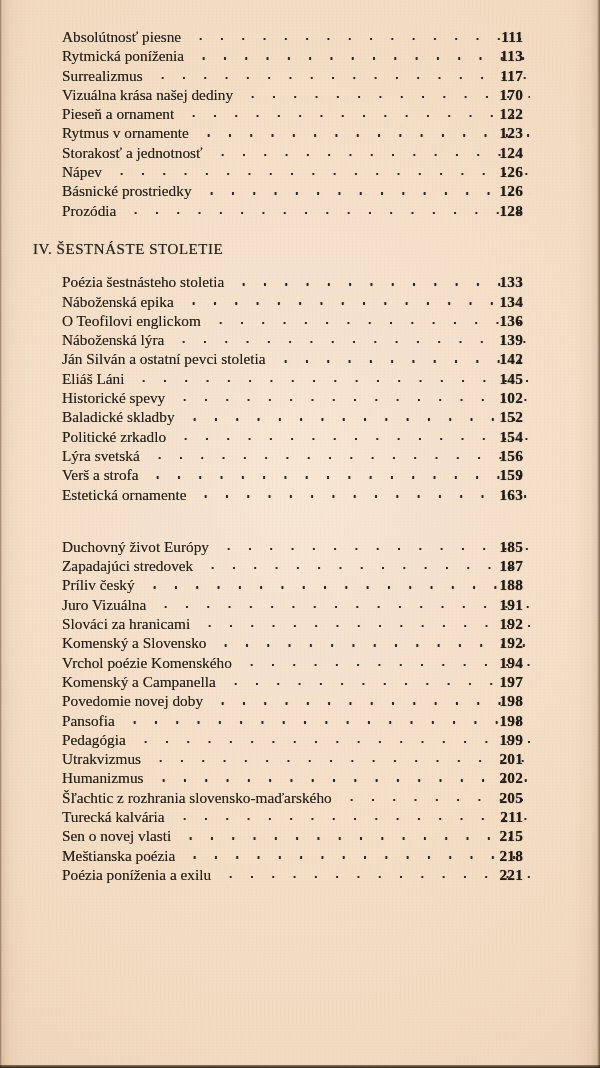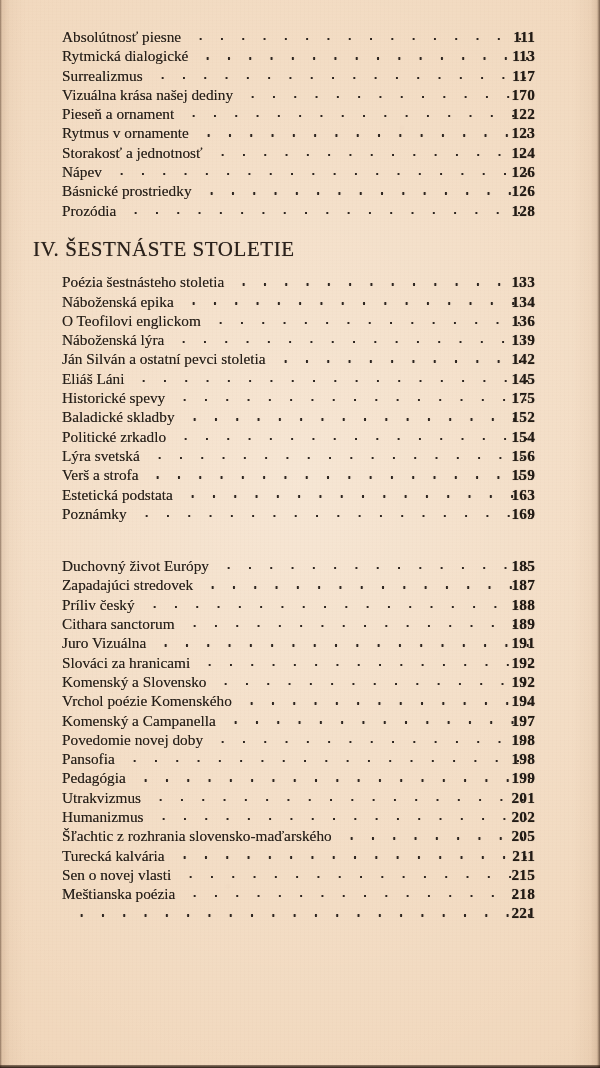--- a/index.html
+++ b/index.html
@@ -85,21 +85,21 @@
     width: 600px;
     padding: 27px 0 0 0;
     box-sizing: border-box;
   }
 
   .section { }
 
   .section-heading {
     margin: 0;
     padding: 0 0 0 33px;
-    font-size: 21px;
+    font-size: 15px;
     line-height: 19.3px;
     font-weight: normal;
     letter-spacing: .55px;
     color: #2a211b;
     text-shadow: 0 0 .7px rgba(42,33,27,.58);
     white-space: nowrap;
   }
 
   .entries {
     margin: 0;
@@ -141,21 +141,21 @@
     height: 2.4px;
     background-image: radial-gradient(circle, #2d2520 0 1.15px, rgba(0,0,0,0) 1.5px);
     background-size: 21.3px 2.4px;
     background-position: left bottom;
     background-repeat: repeat-x;
   }
 
   .entry-page {
     flex: 0 0 auto;
     position: absolute;
-    right: 65px;
+    right: 77px;
     width: 34px;
     text-align: right;
     font-weight: bold;
     letter-spacing: .2px;
     color: #221b15;
     text-shadow: 0 0 .75px rgba(34,27,21,.7);
   }
 
   
   .gap-after-group { height: 20px; }
@@ -169,21 +169,21 @@
 
   <div id="toc">
       <div class="section">
         <ul class="entries">
           <li class="entry">
             <span class="entry-title">Absolútnosť piesne</span>
             <span class="entry-leader"></span>
             <span class="entry-page">111</span>
           </li>
           <li class="entry">
-            <span class="entry-title">Rytmická dialogické</span>
+            <span class="entry-title">Rytmická poníženia</span>
             <span class="entry-leader"></span>
             <span class="entry-page">113</span>
           </li>
           <li class="entry">
             <span class="entry-title">Surrealizmus</span>
             <span class="entry-leader"></span>
             <span class="entry-page">117</span>
           </li>
           <li class="entry">
             <span class="entry-title">Vizuálna krása našej dediny</span>
@@ -253,21 +253,21 @@
             <span class="entry-page">142</span>
           </li>
           <li class="entry">
             <span class="entry-title">Eliáš Láni</span>
             <span class="entry-leader"></span>
             <span class="entry-page">145</span>
           </li>
           <li class="entry">
             <span class="entry-title">Historické spevy</span>
             <span class="entry-leader"></span>
-            <span class="entry-page">175</span>
+            <span class="entry-page">102</span>
           </li>
           <li class="entry">
             <span class="entry-title">Baladické skladby</span>
             <span class="entry-leader"></span>
             <span class="entry-page">152</span>
           </li>
           <li class="entry">
             <span class="entry-title">Politické zrkadlo</span>
             <span class="entry-leader"></span>
             <span class="entry-page">154</span>
@@ -276,28 +276,23 @@
             <span class="entry-title">Lýra svetská</span>
             <span class="entry-leader"></span>
             <span class="entry-page">156</span>
           </li>
           <li class="entry">
             <span class="entry-title">Verš a strofa</span>
             <span class="entry-leader"></span>
             <span class="entry-page">159</span>
           </li>
           <li class="entry">
-            <span class="entry-title">Estetická podstata</span>
+            <span class="entry-title">Estetická ornamente</span>
             <span class="entry-leader"></span>
             <span class="entry-page">163</span>
-          </li>
-          <li class="entry">
-            <span class="entry-title">Poznámky</span>
-            <span class="entry-leader"></span>
-            <span class="entry-page">169</span>
           </li>
         </ul>
       </div>
       <div class="section">
         <div class="gap-after-group"></div>
         <div class="gap-before-entries"></div>
         <ul class="entries">
           <li class="entry">
             <span class="entry-title">Duchovný život Európy</span>
             <span class="entry-leader"></span>
@@ -307,25 +302,20 @@
             <span class="entry-title">Zapadajúci stredovek</span>
             <span class="entry-leader"></span>
             <span class="entry-page">187</span>
           </li>
           <li class="entry">
             <span class="entry-title">Príliv český</span>
             <span class="entry-leader"></span>
             <span class="entry-page">188</span>
           </li>
           <li class="entry">
-            <span class="entry-title">Cithara sanctorum</span>
-            <span class="entry-leader"></span>
-            <span class="entry-page">189</span>
-          </li>
-          <li class="entry">
             <span class="entry-title">Juro Vizuálna</span>
             <span class="entry-leader"></span>
             <span class="entry-page">191</span>
           </li>
           <li class="entry">
             <span class="entry-title">Slováci za hranicami</span>
             <span class="entry-leader"></span>
             <span class="entry-page">192</span>
           </li>
           <li class="entry">
@@ -382,20 +372,21 @@
             <span class="entry-title">Sen o novej vlasti</span>
             <span class="entry-leader"></span>
             <span class="entry-page">215</span>
           </li>
           <li class="entry">
             <span class="entry-title">Meštianska poézia</span>
             <span class="entry-leader"></span>
             <span class="entry-page">218</span>
           </li>
           <li class="entry">
+            <span class="entry-title">Poézia poníženia a exilu</span>
             <span class="entry-leader"></span>
             <span class="entry-page">221</span>
           </li>
         </ul>
       </div>
     </div>
 
   <div id="edge-left"></div>
   <div id="edge-right"></div>
   <div id="edge-bottom"></div>

